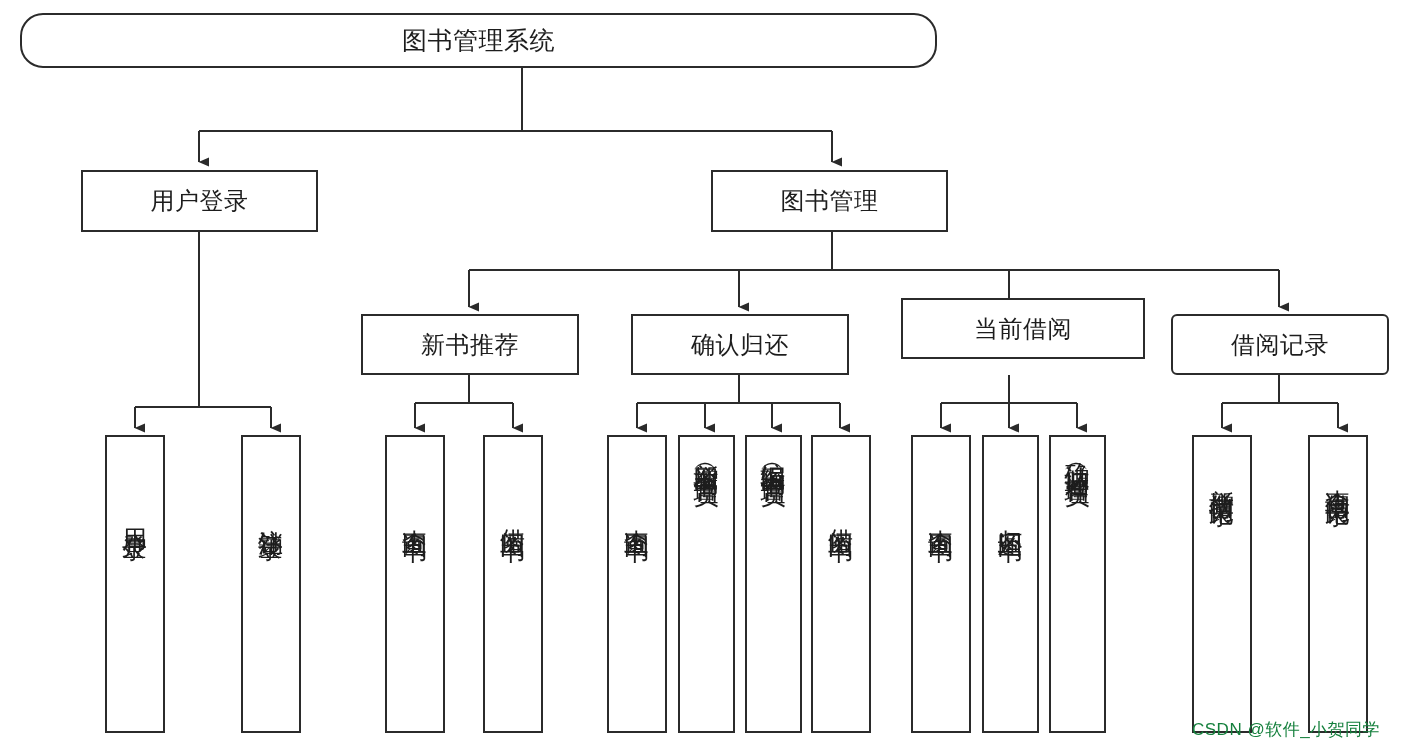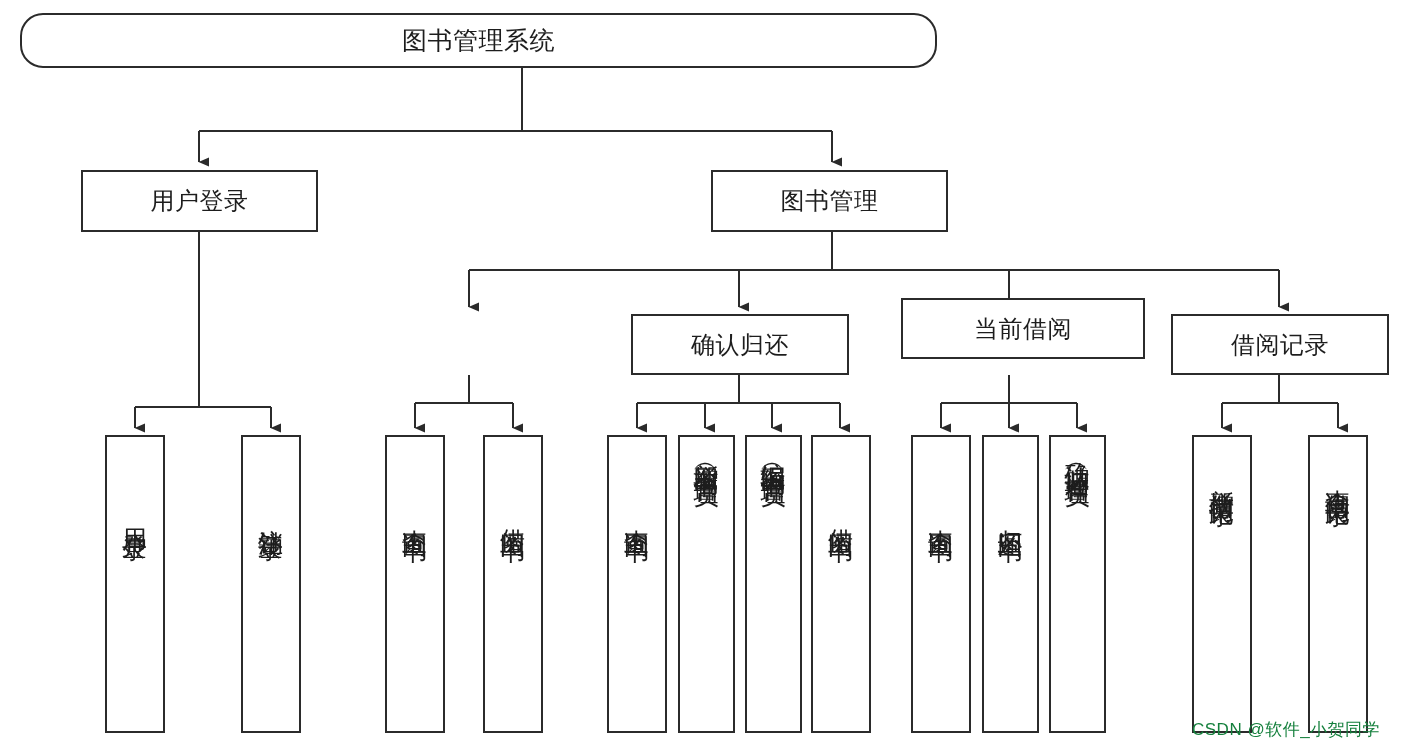--- a/index.html
+++ b/index.html
@@ -133,30 +133,33 @@
   </div>
 
   <div class="node horiz" style="left:81px; top:170px; width:237px; height:62px;">
     <span class="node-label">用户登录</span>
   </div>
 
   <div class="node horiz" style="left:711px; top:170px; width:237px; height:62px;">
     <span class="node-label">图书管理</span>
   </div>
 
+  <div class="node horiz" style="left:361px; top:314px; width:218px; height:61px;">
+    <span class="node-label">新书推荐</span>
+  </div>
 
   <div class="node horiz" style="left:631px; top:314px; width:218px; height:61px;">
     <span class="node-label">确认归还</span>
   </div>
 
   <div class="node horiz" style="left:901px; top:298px; width:244px; height:61px;">
     <span class="node-label">当前借阅</span>
   </div>
 
-  <div class="node horiz" style="left:1171px; top:314px; width:218px; height:61px;">
+  <div class="node horiz" style="left:1171px; top:314px; width:218px; height:61px;border-radius:6px;">
     <span class="node-label">借阅记录</span>
   </div>
 
   <div class="node vert" style="left:105px; top:435px; width:60px; height:298px; padding-top:72px;">
     <span class="node-label">用户登录</span>
   </div>
 
   <div class="node vert" style="left:241px; top:435px; width:60px; height:298px; padding-top:72px;">
     <span class="node-label">注销登录</span>
   </div>

